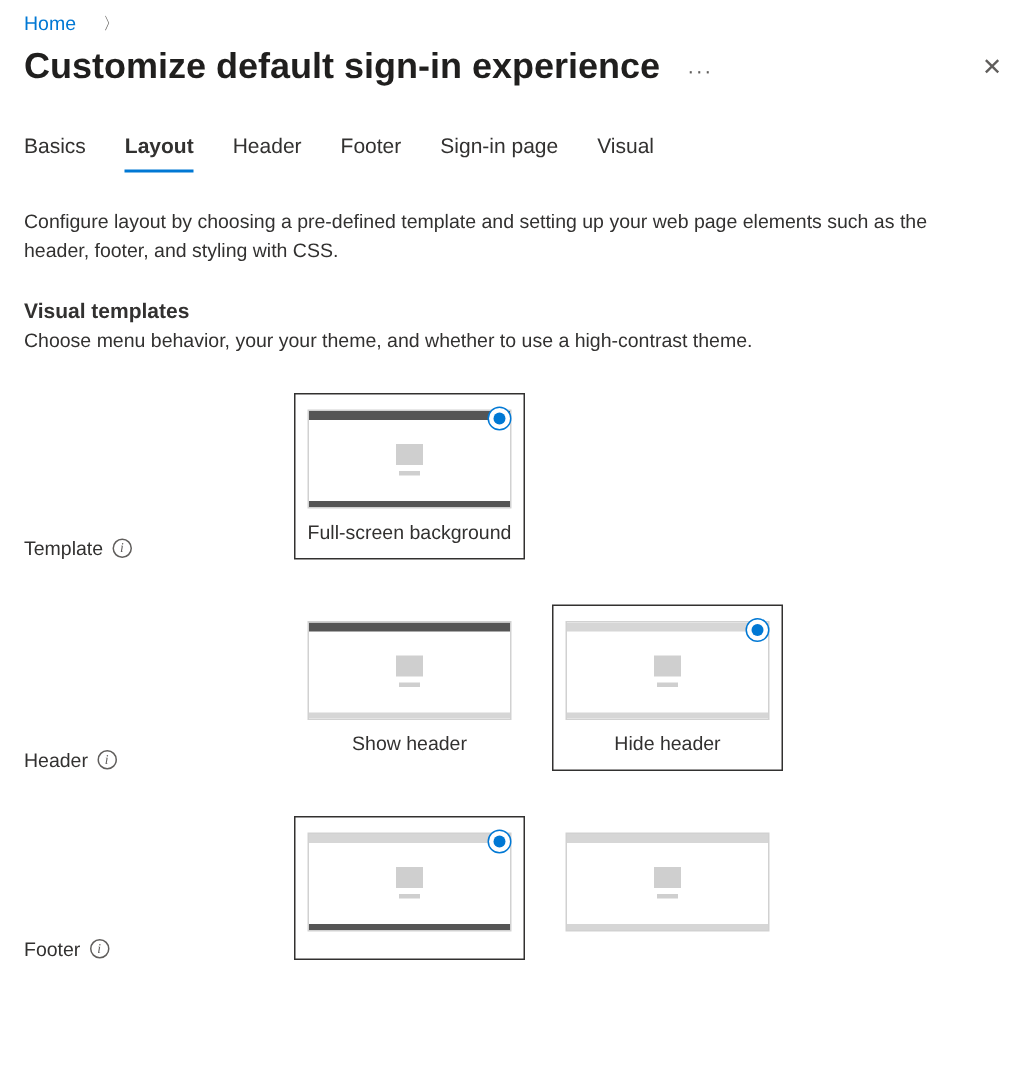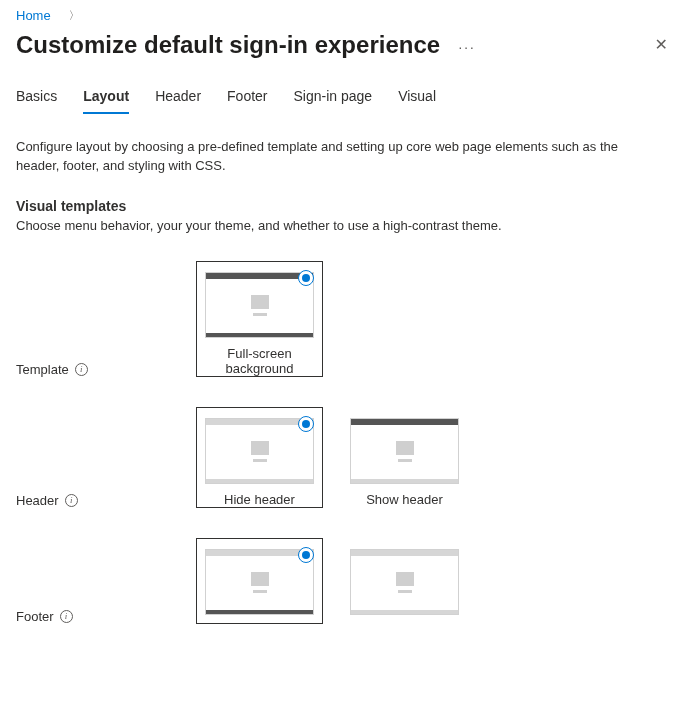--- a/index.html
+++ b/index.html
@@ -27,21 +27,21 @@
     .sub-desc { font-size: 13px; color: #323130; margin-bottom: 28px; }
     .option-row { display: flex; align-items: flex-end; margin-bottom: 30px; }
     .row-label-cell { width: 180px; display: flex; align-items: center; gap: 6px; font-size: 13px; }
     .info-icon {
       display: inline-flex; width: 13px; height: 13px; border: 1px solid #605e5c;
       border-radius: 50%; font-size: 9px; align-items: center; justify-content: center;
       font-style: italic; font-family: Georgia, serif; color: #605e5c; cursor: pointer;
     }
     .cards { display: flex; gap: 18px; }
     .card {
-      width: 127px; padding: 10px 8px 0 8px; border: 1px solid transparent;
+      width: 154px; padding: 10px 8px 10px 8px; border: 1px solid transparent;
       position: relative; cursor: pointer; text-align: center;
     }
     .card.selected { border: 1px solid #323130; }
     .radio {
       position: absolute; top: 8px; right: 8px; width: 16px; height: 16px;
       border: 1px solid #0078d4; border-radius: 50%; display: flex;
       align-items: center; justify-content: center; background:#fff;
     }
     .radio::after {
       content: ""; width: 8px; height: 8px; background: #0078d4; border-radius: 50%;
@@ -87,21 +87,21 @@
 
 <div class="tabs">
   <div class="tab">Basics</div>
   <div class="tab active">Layout</div>
   <div class="tab">Header</div>
   <div class="tab">Footer</div>
   <div class="tab">Sign-in page</div>
   <div class="tab">Visual</div>
 </div>
 
-<p class="desc">Configure layout by choosing a pre-defined template and setting up core web page elements such as the header, footer, and styling with CSS.</p>
+<p class="desc">Configure layout by choosing a pre-defined template and setting up your web page elements such as the header, footer, and styling with CSS.</p>
 
 <p class="section-heading">Visual templates</p>
 
 <p class="sub-desc">Choose menu behavior, your your theme, and whether to use a high-contrast theme.</p>
 
 <div class="option-row">
   <div class="row-label-cell">
     <span>Template</span>
     <span class="info-icon">i</span>
   </div>
@@ -120,42 +120,42 @@
     </div>
   </div>
 </div>
 
 <div class="option-row">
   <div class="row-label-cell">
     <span>Header</span>
     <span class="info-icon">i</span>
   </div>
   <div class="cards">
+    <div class="card">
+      <div class="thumb">
+        <div class="bar-top"></div>
+        <div class="center-box">
+            <div class="sq"></div>
+            <div class="ln"></div>
+          </div>
+        <div class="bar-bot lt"></div>
+      </div>
+      <div class="card-label">Show header</div>
+    </div>
     <div class="card selected">
       <span class="radio"></span>
       <div class="thumb">
         <div class="bar-top lt"></div>
         <div class="center-box">
             <div class="sq"></div>
             <div class="ln"></div>
           </div>
         <div class="bar-bot lt"></div>
       </div>
       <div class="card-label">Hide header</div>
-    </div>
-    <div class="card">
-      <div class="thumb">
-        <div class="bar-top"></div>
-        <div class="center-box">
-            <div class="sq"></div>
-            <div class="ln"></div>
-          </div>
-        <div class="bar-bot lt"></div>
-      </div>
-      <div class="card-label">Show header</div>
     </div>
   </div>
 </div>
 
 <div class="option-row">
   <div class="row-label-cell">
     <span>Footer</span>
     <span class="info-icon">i</span>
   </div>
   <div class="cards">

